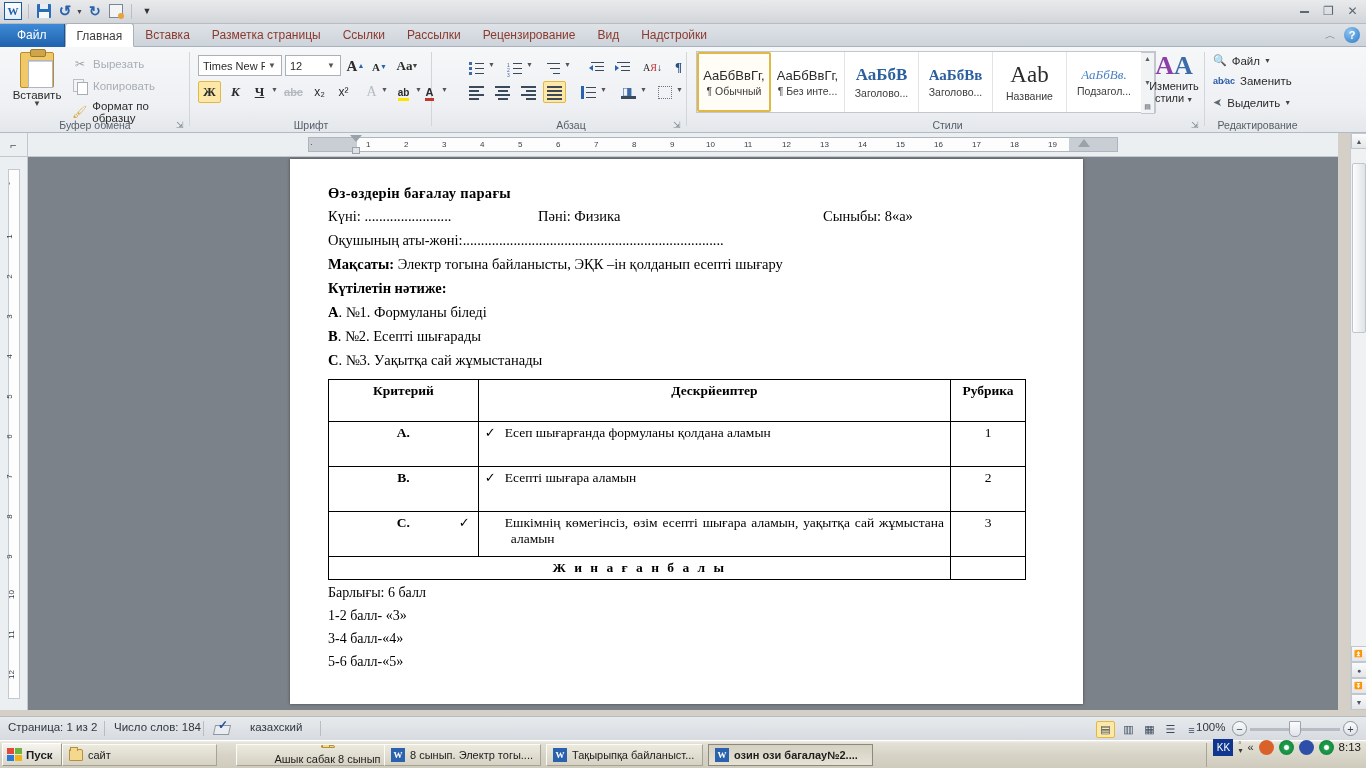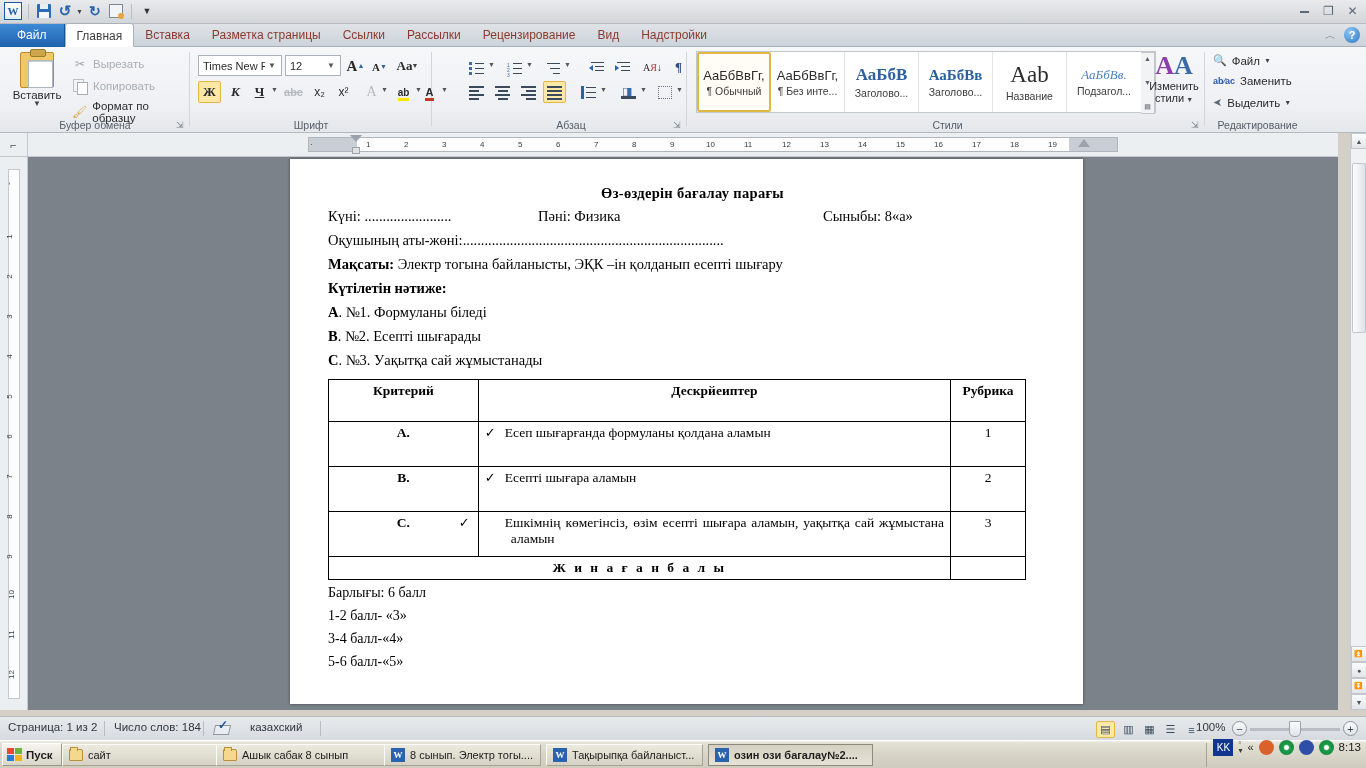--- a/index.html
+++ b/index.html
@@ -233,21 +233,21 @@
     background:#7c8289; overflow:hidden;
   }
   .page {
     position:absolute; left:262px; top:2px; width:793px; height:545px;
     background:#fff; box-shadow:0 0 3px rgba(0,0,0,.45);
   }
   .page-inner {
     position:absolute; left:38px; top:26px; right:26px;
     font-family:"Liberation Serif", serif; color:#000;
   }
-  .doc-title { text-align:center; font-weight:bold; font-size:14.5px; letter-spacing:.3px; }
+  .doc-title { font-weight:bold; font-size:14.5px; letter-spacing:.3px; }
   .ln { font-size:14.5px; line-height:21px; margin-top:3px; white-space:nowrap; }
   .ln b { font-weight:bold; }
   .row-flex { display:flex; font-size:14.5px; line-height:21px; margin-top:4px; }
   .dots { letter-spacing:0px; }
 
   table.rubric {
     border-collapse: collapse; margin-top:8px; width:698px;
     font-family:"Liberation Serif", serif; font-size:13.5px;
   }
   table.rubric td { border:1px solid #000; padding:3px 6px; vertical-align:top; }
@@ -793,21 +793,21 @@
           <i style="background:#2b7bd6;"></i>
           <i style="background:#f0b619;"></i>
       </span>
       <span>Пуск</span>
     </div>
 
     <div class="tb-item" style="left:62px; width:155px;">
       <span class="folder-ic"></span>
       <span>сайт</span>
     </div>
-    <div class="tb-item" style="left:216px; width:183px;">
+    <div class="tb-item" style="left:236px; width:183px;flex-direction:column;">
       <span class="folder-ic"></span>
       <span>Ашык сабак 8 сынып</span>
     </div>
     <div class="tb-item" style="left:384px; width:157px;">
       <span class="wordsm">W</span>
       <span>8 сынып. Электр тогы....</span>
     </div>
     <div class="tb-item" style="left:546px; width:157px;">
       <span class="wordsm">W</span>
       <span>Тақырыпқа байланыст...</span>

